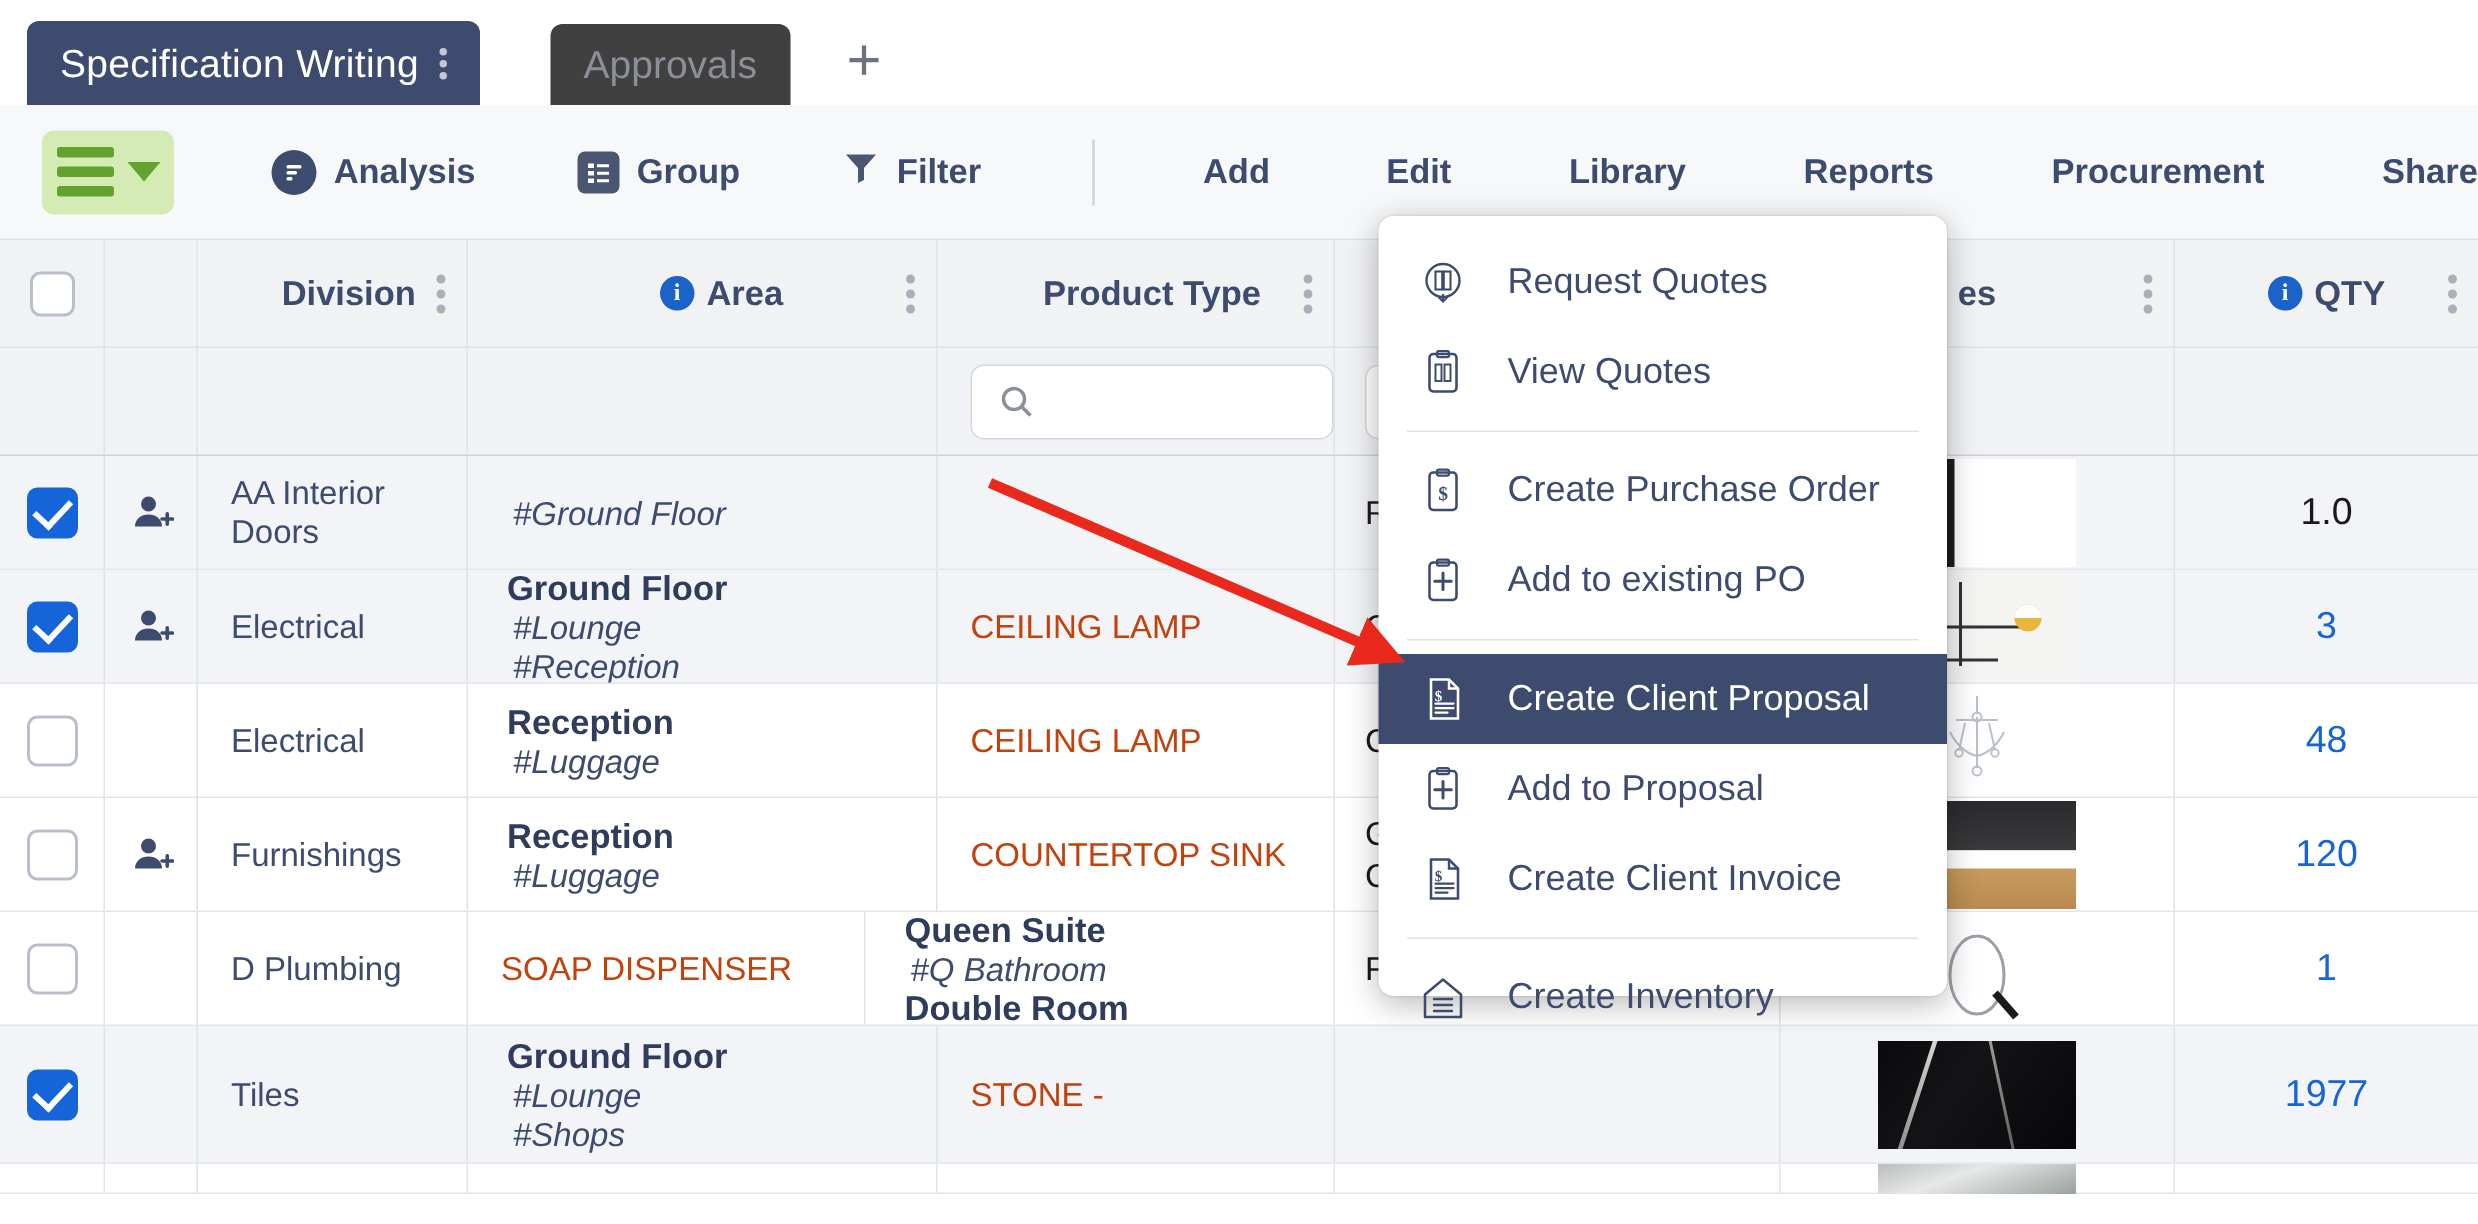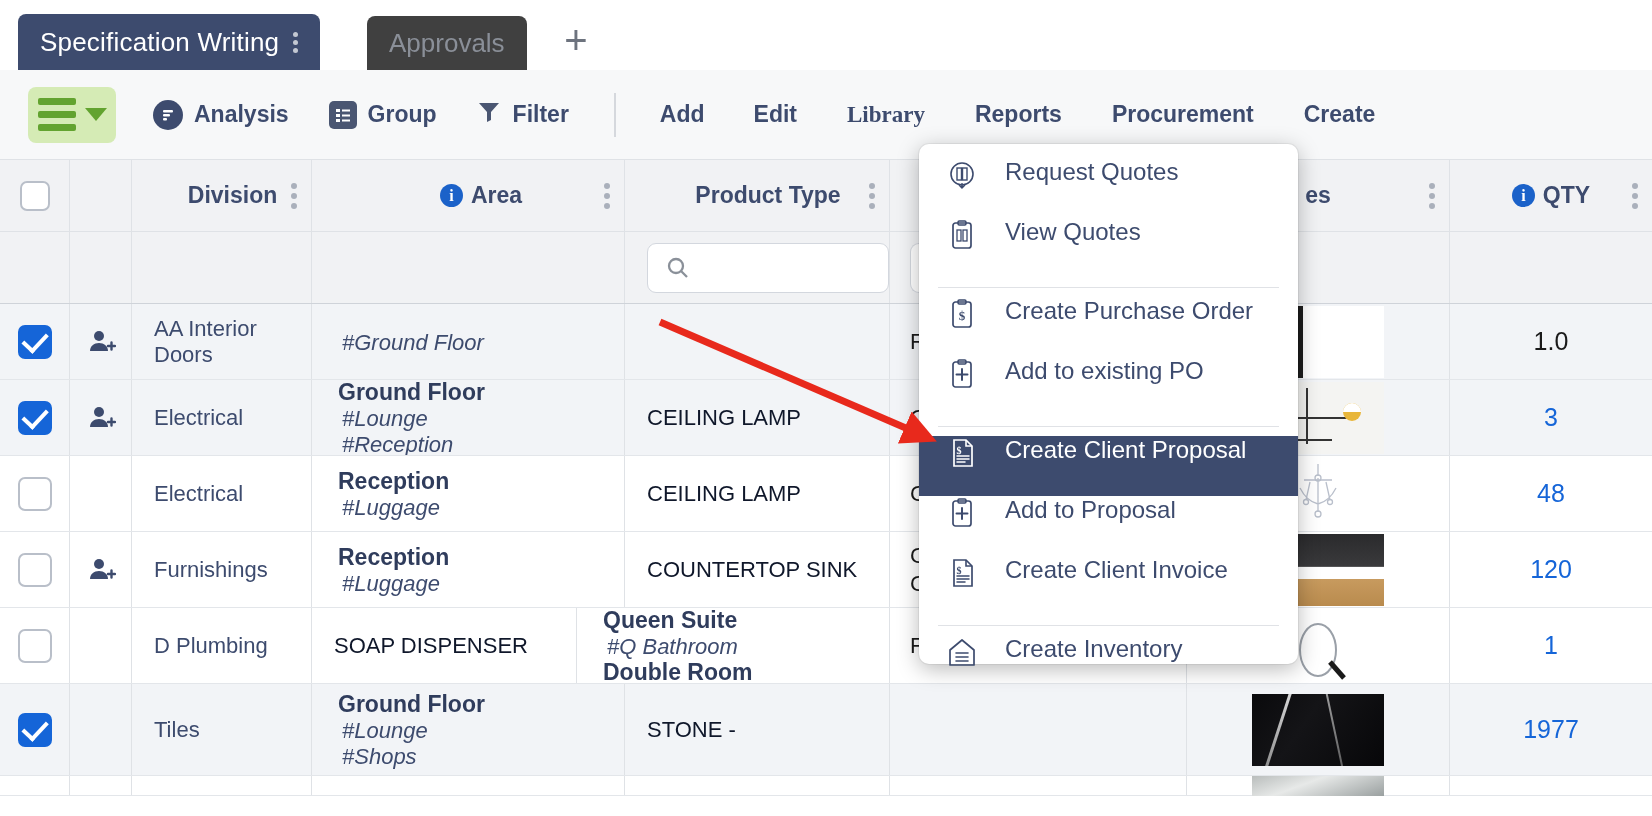--- a/index.html
+++ b/index.html
@@ -35,21 +35,21 @@
   .tab-add {
     position:absolute; top: 20px; left: 556px; width: 40px; height: 40px;
     display:flex; align-items:center; justify-content:center;
     font-size: 40px; color:#6d737e; font-weight:300; line-height:1;
   }
 
   
   .toolbar {
     position:absolute; top: 70px; left:0; width: 1652px; height: 90px;
     background:#f7f8f9; border-bottom:1px solid #dfe2e6;
-    display:flex; align-items:center;
+    display:flex; align-items:center;justify-content:space-between;
   }
   .hamburger-btn {
     margin-left: 28px; width: 88px; height: 56px; border-radius: 8px;
     background: #d5ebb5; display:flex; align-items:center; justify-content:center; gap:9px;
   }
   .ham-lines { display:flex; flex-direction:column; gap:6px; }
   .ham-lines i { display:block; width: 38px; height: 7px; border-radius:2px; background:#62a32f; }
   .ham-caret {
     width:0;height:0;border-left:11px solid transparent;border-right:11px solid transparent;
     border-top:13px solid #62a32f;
@@ -58,21 +58,21 @@
     display:flex; align-items:center; gap:11px;
     color:#3d4b6e; font-size:23px; font-weight:bold;
   }
   .tb-analysis { margin-left: 37px; }
   .tb-group { margin-left: 40px; }
   .tb-filter { margin-left: 39px; }
   .tb-sep { width:2px; height:44px; background:#d5d8dd; margin-left: 45px; }
   .tb-plain {
     color:#3d4b6e; font-size:23px; font-weight:bold;
   }
-  .tb-add{margin-left:44px;} .tb-edit{margin-left:49px;} .tb-library{margin-left:50px;font-family:Liberation Serif, serif;}
+  .tb-add{margin-left:44px;} .tb-edit{margin-left:49px;} .tb-library{margin-left:50px;}
   .tb-reports{margin-left:50px;} .tb-proc{margin-left:50px;} .tb-share{margin-left:50px;}
 
   .ic-analysis { width:30px;height:30px;border-radius:50%;background:#3d4b6e;
                  display:flex;align-items:center;justify-content:center;}
   .ic-group { width:28px;height:28px;border-radius:5px;background:#4a5672;
               display:flex;align-items:center;justify-content:center;}
 
   
   .grid { position:absolute; top:160px; left:0; width:1652px; height:656px; background:#fff; }
   .row { display:flex; width:1652px; }
@@ -115,21 +115,21 @@
   .data-row { height: 76px; border-bottom:1px solid #e3e6ea; }
   .data-row.alt { background:#f2f4f7; }
   .r1{height:76px;} .r2{height:76px;} .r3{height:76px;}
   .r4{height:76px;} .r5{height:76px;} .r6{height:92px;} .r7{height:20px;}
 
   .txt-div { font-size:22px; color:#3d4b6e; }
   .txt-area-title { font-size:23px; font-weight:bold; color:#2f3c5c; line-height:1.12; }
   .txt-area-tag { font-size:22px; font-style:italic; color:#3d4b6e; line-height:1.18; padding-left:4px;}
   .area-stack { display:flex; flex-direction:column; justify-content:center; width:100%;
                 overflow:hidden; height:100%; padding-top:3px;}
-  .txt-ptype { font-size:22px; color:#0f172a; }
+  .txt-ptype { font-size:22px; color:#c2410c; }
   .txt-desc { font-size:22px; color:#1a1a1a; line-height:1.25; }
   .txt-qty { font-size:25px; color:#1565d8; }
   .txt-qty.black { color:#1a1a1a; }
 
   .thumb { width:132px; height:72px; background:#eee; }
   .thumb-dark { background: linear-gradient(125deg,#0a0a0c 0%,#141417 40%,#070709 100%); position:relative; overflow:hidden;}
   .thumb-dark::before{content:"";position:absolute;left:18%;top:-10%;width:3px;height:130%;
     background:linear-gradient(#fff,#999);transform:rotate(18deg);opacity:.85;}
   .thumb-dark::after{content:"";position:absolute;left:62%;top:-10%;width:2px;height:130%;
     background:linear-gradient(#ddd,#777);transform:rotate(-12deg);opacity:.7;}
@@ -140,21 +140,21 @@
   .thumb-marble2 { background:linear-gradient(160deg,#b9bdbc,#e7e9e8 40%,#9aa0a0); }
 
   
   .menu {
     position:absolute; left:919px; top:144px; width:379px; height:520px;
     background:#ffffff; border-radius:10px;
     box-shadow: 0 5px 22px rgba(0,0,0,.28), 0 0 0 1px rgba(0,0,0,.05);
     z-index: 40; padding: 14px 0;
   }
   .menu-item {
-    height:60px; display:flex; gap:26px; padding-left:26px;
+    height:60px; display:flex; align-items:center; gap:26px; padding-left:26px;
     font-size:24px; color:#3d4b6e;
   }
   .menu-item.active { background:#3d4b6e; color:#ffffff; }
   .menu-sep { height:1px; background:#e0e2e6; margin:9px 19px; }
   .mi-icon { width:34px; height:34px; flex:0 0 34px;
              display:flex; align-items:center; justify-content:center; }
 
   
   .arrow-svg { position:absolute; left:0; top:0; width:1652px; height:816px;
                pointer-events:none; z-index: 60; }
@@ -223,21 +223,21 @@
       <span>Filter</span>
     </div>
 
     <div class="tb-sep"></div>
 
     <div class="tb-plain tb-add">Add</div>
     <div class="tb-plain tb-edit">Edit</div>
     <div class="tb-plain tb-library">Library</div>
     <div class="tb-plain tb-reports">Reports</div>
     <div class="tb-plain tb-proc">Procurement</div>
-    <div class="tb-plain tb-share">Create</div>
+    <div class="tb-plain tb-share">Share</div>
   </div>
 
   <div class="grid">
 
     <div class="row hdr-row">
       <div class="cell c-check">
         <span class="hdr-chk"></span>
       </div>
       <div class="cell c-person"></div>
       <div class="cell c-div">

